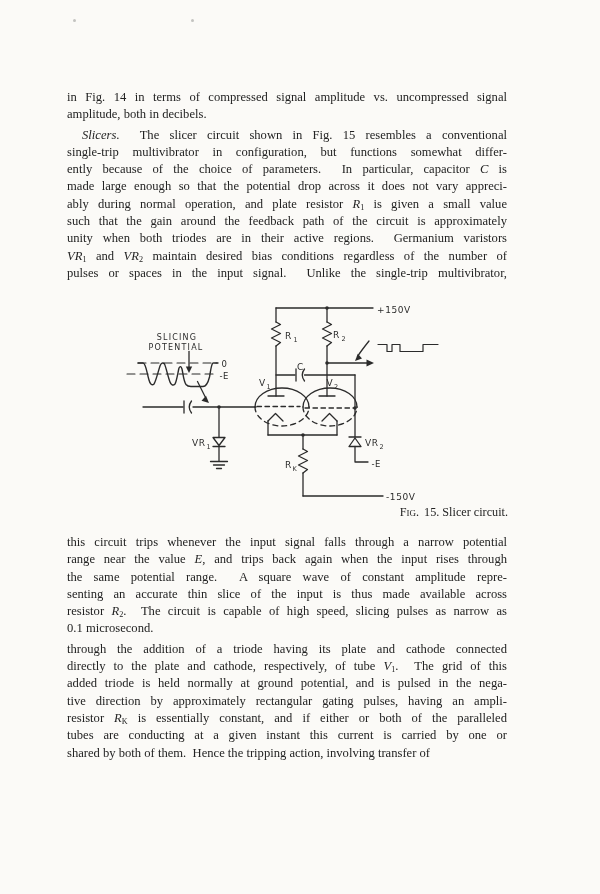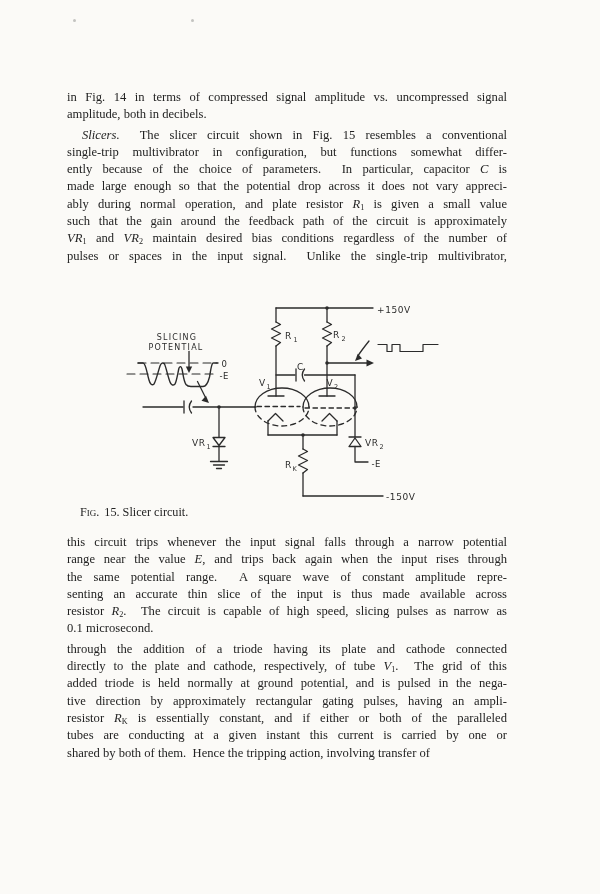--- a/index.html
+++ b/index.html
@@ -9,21 +9,21 @@
   .head-title{display:block;text-align:center;font-style:italic;font-size:12.3px;
         letter-spacing:0.8px;word-spacing:3px;transform:translateX(-10px);}
   .page-num{position:absolute;top:0;right:17px;font-size:12.5px;}
   .textblock{position:absolute;left:67px;width:440px;font-size:12.6px;line-height:17.3px;}
   .para .line{text-align:justify;text-align-last:justify;white-space:pre-wrap;}
   .para .line.last{text-align-last:left;}
   .para .line.indent{text-indent:15px;}
   .para.follow{margin-top:3px;}
   sub{font-size:0.65em;vertical-align:-0.25em;line-height:0;}
   .figure{position:absolute;left:120px;top:300px;width:335px;height:205px;}
-  .caption{position:absolute;top:505px;left:80px;width:428px;text-align:left;font-size:12.2px;}
+  .caption{position:absolute;top:505px;left:80px;width:428px;text-align:right;font-size:12.2px;}
   .smallcaps{font-variant:small-caps;margin-right:5px;}
   .flbl{font-family:"DejaVu Sans",sans-serif;font-size:9px;letter-spacing:0.6px;fill:#2b2b2b;}
   .fsub{font-family:"DejaVu Sans",sans-serif;font-size:6.5px;fill:#2b2b2b;}
   .fann{font-family:"DejaVu Sans",sans-serif;font-size:8px;letter-spacing:1.2px;fill:#2b2b2b;}
   .fsml{font-family:"DejaVu Sans",sans-serif;font-size:8.5px;letter-spacing:0.5px;fill:#2b2b2b;}
   .speck{position:absolute;width:3px;height:3px;border-radius:50%;background:#c3c3c0;}
 </style>
 </head>
 <body>
 
@@ -35,20 +35,21 @@
         <div class="line"><span>in Fig. 14 in terms of compressed signal amplitude vs. uncompressed signal</span></div>
         <div class="line last"><span>amplitude, both in decibels.</span></div>
       </div>
     <div class="para follow">
         <div class="line indent"><span></span><i>Slicers</i><span>.  The slicer circuit shown in Fig. 15 resembles a conventional</span></div>
         <div class="line"><span>single-trip multivibrator in configuration, but functions somewhat differ-</span></div>
         <div class="line"><span>ently because of the choice of parameters.  In particular, capacitor </span><i>C</i><span> is</span></div>
         <div class="line"><span>made large enough so that the potential drop across it does not vary appreci-</span></div>
         <div class="line"><span>ably during normal operation, and plate resistor </span><i>R</i><span><sub>1</sub> is given a small value</span></div>
         <div class="line"><span>such that the gain around the feedback path of the circuit is approximately</span></div>
+        <div class="line"><span>unity when both triodes are in their active regions.  Germanium varistors</span></div>
         <div class="line"><span></span><i>VR</i><span><sub>1</sub> and </span><i>VR</i><span><sub>2</sub> maintain desired bias conditions regardless of the number of</span></div>
         <div class="line"><span>pulses or spaces in the input signal.  Unlike the single-trip multivibrator,</span></div>
       </div>
   </div>
 
   <svg class="figure" viewBox="120 300 335 205">
     <g stroke="#2b2b2b" stroke-width="1.3" fill="none" stroke-linecap="round" stroke-linejoin="round">
 
       <path d="M276,308 H373"></path>
 

